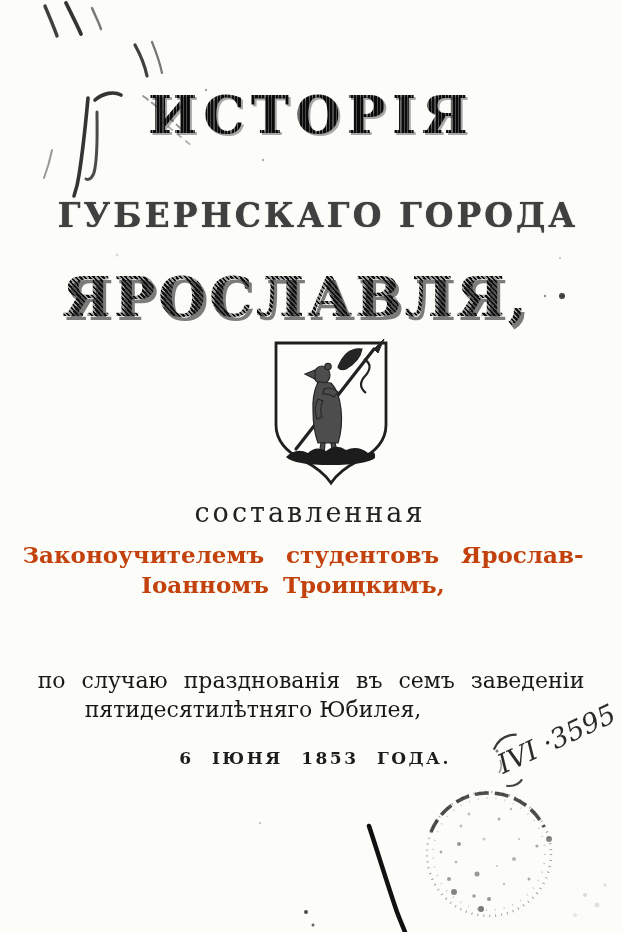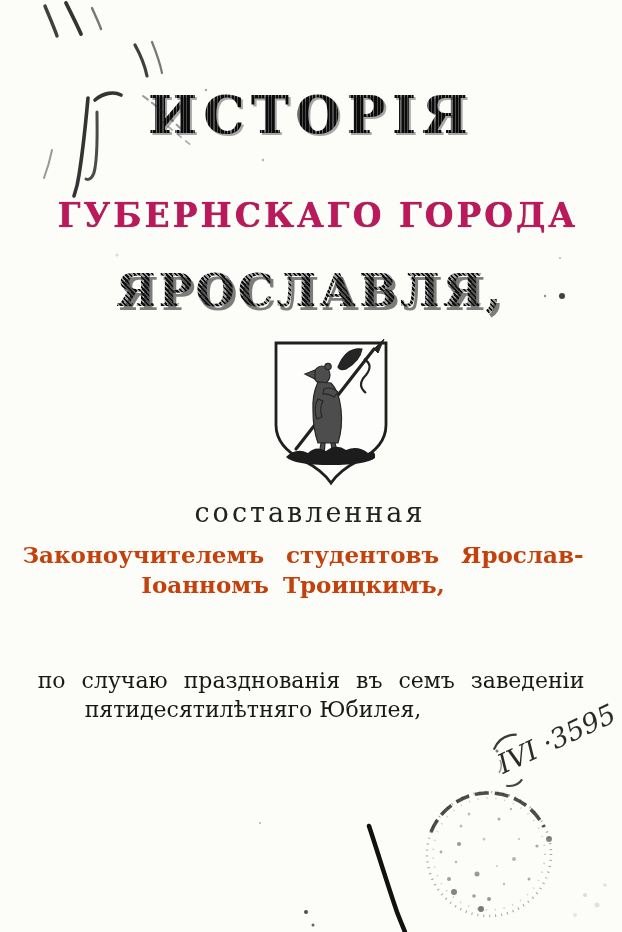--- a/index.html
+++ b/index.html
@@ -22,22 +22,22 @@
     }
     .hatched-d {
       background-image: repeating-linear-gradient(48deg,#101010 0 1.7px,#9b9b9b 1.7px 3.4px);
       -webkit-background-clip:text; background-clip:text; color:transparent;
     }
   }
 
   .title1 { top:88px; left:31px; width:560px; font-size:52px; line-height:1.05;
             letter-spacing:6px; text-shadow:2px 2px 0 rgba(10,10,10,.35); }
   .title2 { top:196px; left:38px; width:560px; font-size:33px; font-weight:bold;
-            letter-spacing:3px; color:#be185d; text-shadow:0 0 1px #333; }
-  .title3 { top:264px; left:30px; width:560px; font-size:45px; letter-spacing:3px;
+            letter-spacing:3px; color:#404040; text-shadow:0 0 1px #333; }
+  .title3 { top:264px; left:16px; width:560px; font-size:55px; letter-spacing:3px;
             text-shadow:3px 4px 0 rgba(18,18,18,.55); }
 
   .script-word { top:497px; left:30px; width:560px; font-size:27px; font-weight:500;
                  letter-spacing:3px; color:#222; transform:scaleY(1.04); }
 
   .author { top:540px; left:3px; width:600px; font-size:23px; font-weight:bold;
             line-height:30px; color:#c2410c; }
   .author .l1 { word-spacing:14px; }
   .author .l2 { word-spacing:3px; }
   .author .l3 { transform:translateX(-10px); word-spacing:6px; }
@@ -90,20 +90,21 @@
   <div class="abs tcenter author">
     <div class="l1">Законоучителемъ студентовъ Ярослав-</div>
     <div class="l3">Іоанномъ Троицкимъ,</div>
   </div>
 
   <div class="abs tcenter occasion">
     <div class="l1">по случаю празднованія въ семъ заведеніи</div>
     <div class="l2">пятидесятилѣтняго Юбилея,</div>
   </div>
 
+  <div class="abs tcenter dateline">6 ІЮНЯ 1853 ГОДА.</div>
 
   <svg class="abs overlay" viewBox="0 0 622 932">
 
     <g stroke="#1e1e1e" fill="none" stroke-linecap="round">
       <path d="M45,6 C49,16 54,27 57,36" stroke-width="3.4" opacity=".85"></path>
       <path d="M66,3 C71,13 77,25 81,34" stroke-width="3.8" opacity=".9"></path>
       <path d="M92,8 C95,15 99,23 101,29" stroke-width="2.4" opacity=".6"></path>
       <path d="M135,45 C140,54 145,66 147,76" stroke-width="3.2" opacity=".85"></path>
       <path d="M152,42 C156,52 160,63 162,73" stroke-width="2.2" opacity=".6"></path>
       <path d="M88,98 C86,120 83,150 79,175 C78,183 76,190 74,196" stroke-width="3.6" opacity=".9"></path>

